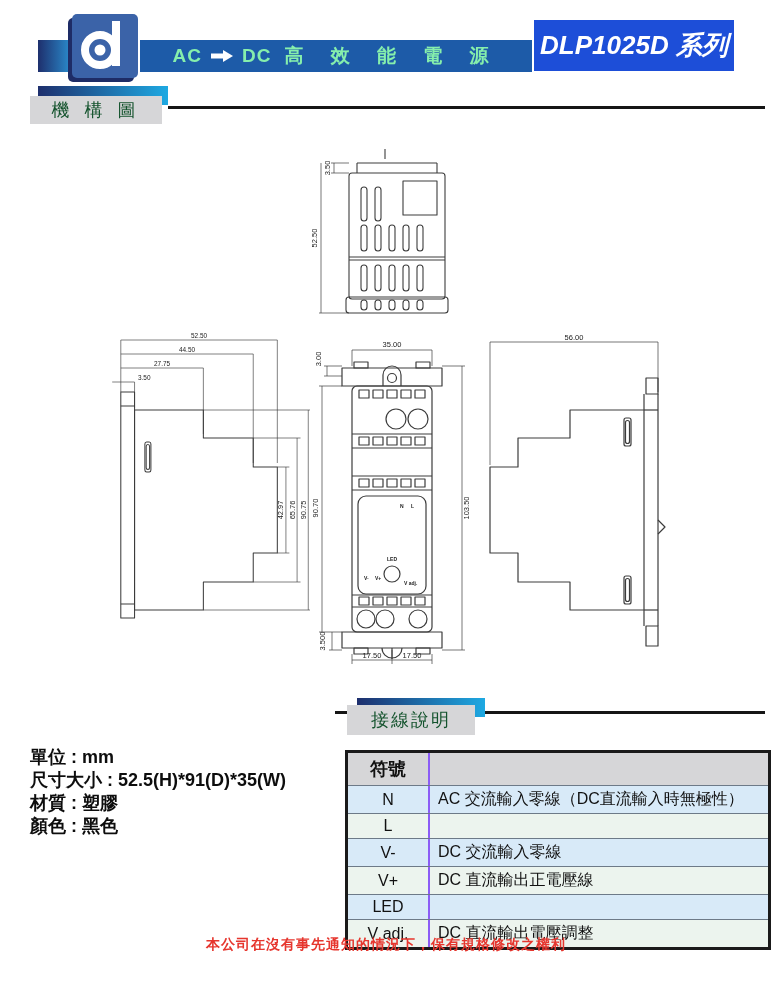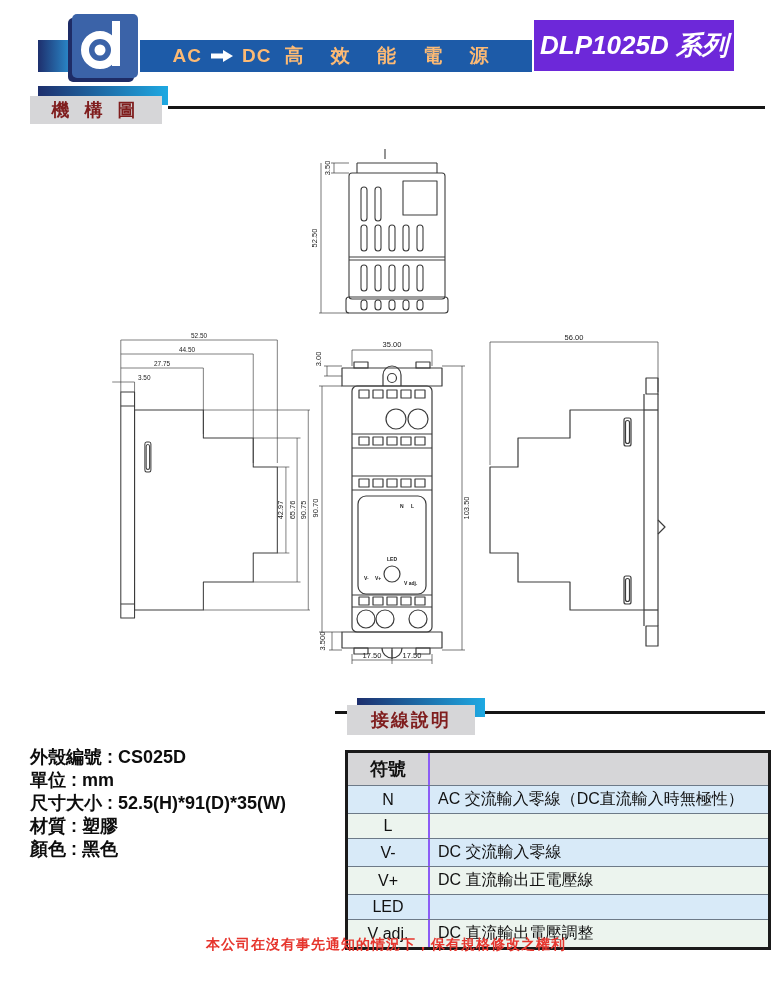--- a/index.html
+++ b/index.html
@@ -8,31 +8,31 @@
     font-family:"Liberation Sans","DejaVu Sans",sans-serif;overflow:hidden;color:#111;
   }
   .abs{position:absolute;}
 
   
   .accent-bar{left:38px;top:40px;width:34px;height:32px;
     background:linear-gradient(90deg,#1e2f6d,#2b8fd0);}
   .logo{left:72px;top:14px;width:66px;height:64px;background:#3b63a8;border-radius:5px;
     box-shadow:-4px 4px 0 0 #1e2c66;display:flex;align-items:center;justify-content:center;}
   .main-bar{left:140px;top:40px;width:392px;height:32px;background:#1d5ba8;
-    display:flex;align-items:center;justify-content:center;gap:9px;color:#fdba74;font-weight:bold;}
+    display:flex;align-items:center;justify-content:center;gap:9px;color:#86efac;font-weight:bold;}
   .main-bar .lat{font-size:19px;letter-spacing:1px;}
   .main-bar .cjk{font-size:19px;letter-spacing:11px;margin-left:4px;}
-  .series-box{left:534px;top:20px;width:200px;height:51px;background:#6d28d9;color:#fff;
+  .series-box{left:534px;top:20px;width:200px;height:51px;background:#1d4ed8;color:#fff;
     display:flex;align-items:center;justify-content:center;
     font-size:26px;font-weight:bold;font-style:italic;letter-spacing:0px;}
 
   
   .sec .bar{position:absolute;height:19px;background:linear-gradient(90deg,#1e2f6d,#1ea9e2);}
   .sec .box{position:absolute;background:#d6d6d8;display:flex;align-items:center;justify-content:center;
-    font-weight:bold;font-size:18px;color:#7f1d1d;}
+    font-weight:normal;font-size:18px;color:#14532d;}
   .sec .rule{position:absolute;background:#151515;height:3px;}
   #sec-mech{left:30px;top:86px;width:735px;height:44px;}
   #sec-mech .bar{left:8px;top:0;width:130px;}
   #sec-mech .box{left:0;top:10px;width:132px;height:28px;letter-spacing:5px;}
   #sec-mech .rule{left:138px;top:20px;width:597px;}
   #sec-wire{left:335px;top:698px;width:430px;height:44px;}
   #sec-wire .rule{left:0;top:13px;width:430px;z-index:0;}
   #sec-wire .bar{left:22px;top:0;width:128px;z-index:1;}
   #sec-wire .box{left:12px;top:7px;width:128px;height:30px;letter-spacing:2px;z-index:2;}
 
@@ -255,21 +255,20 @@
   <text class="dimtxt" x="100" y="10" text-anchor="middle">56.00</text>
 </svg>
 
 <div class="abs sec" id="sec-wire">
   <div class="rule"></div>
   <div class="bar"></div>
   <div class="box">接線說明</div>
 </div>
 
 <div class="abs specs">
-  <div>外殼編號 : CS025D</div>
   <div>單位 : mm</div>
   <div>尺寸大小 : 52.5(H)*91(D)*35(W)</div>
   <div>材質 : 塑膠</div>
   <div>顏色 : 黑色</div>
 </div>
 
 <div class="abs wtable">
   <div class="trow thead">
     <div class="c1">符號</div>
   </div>

